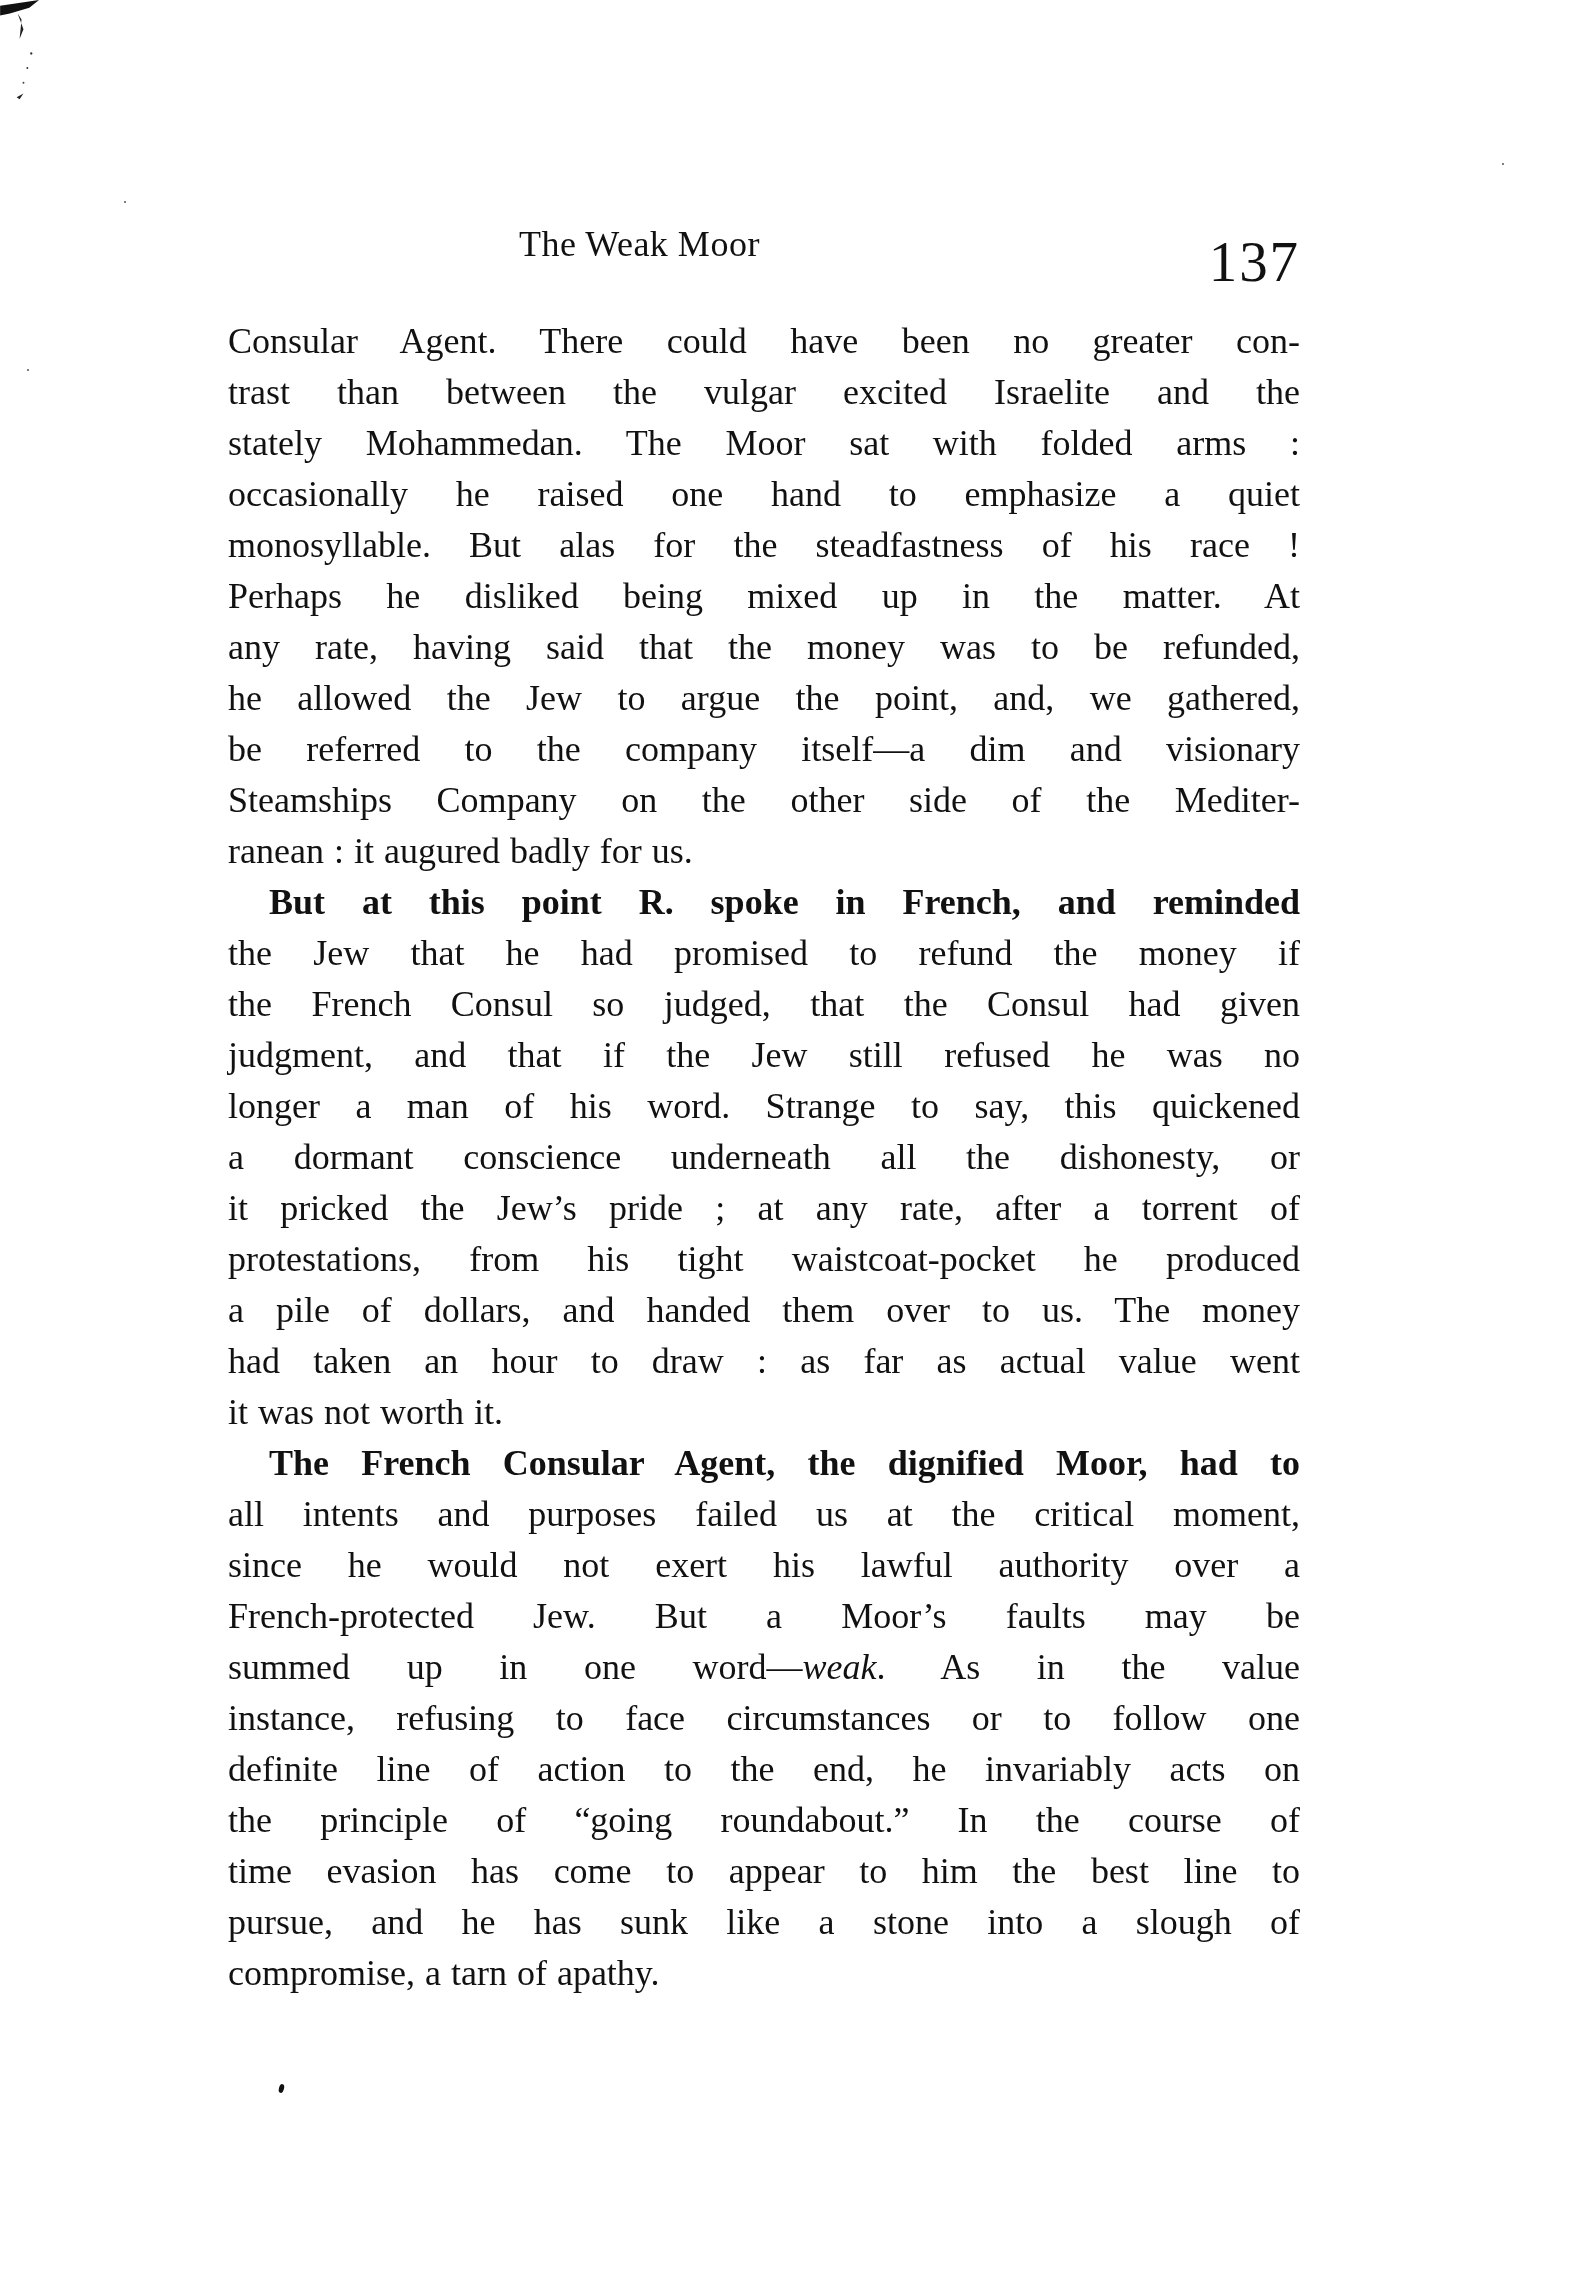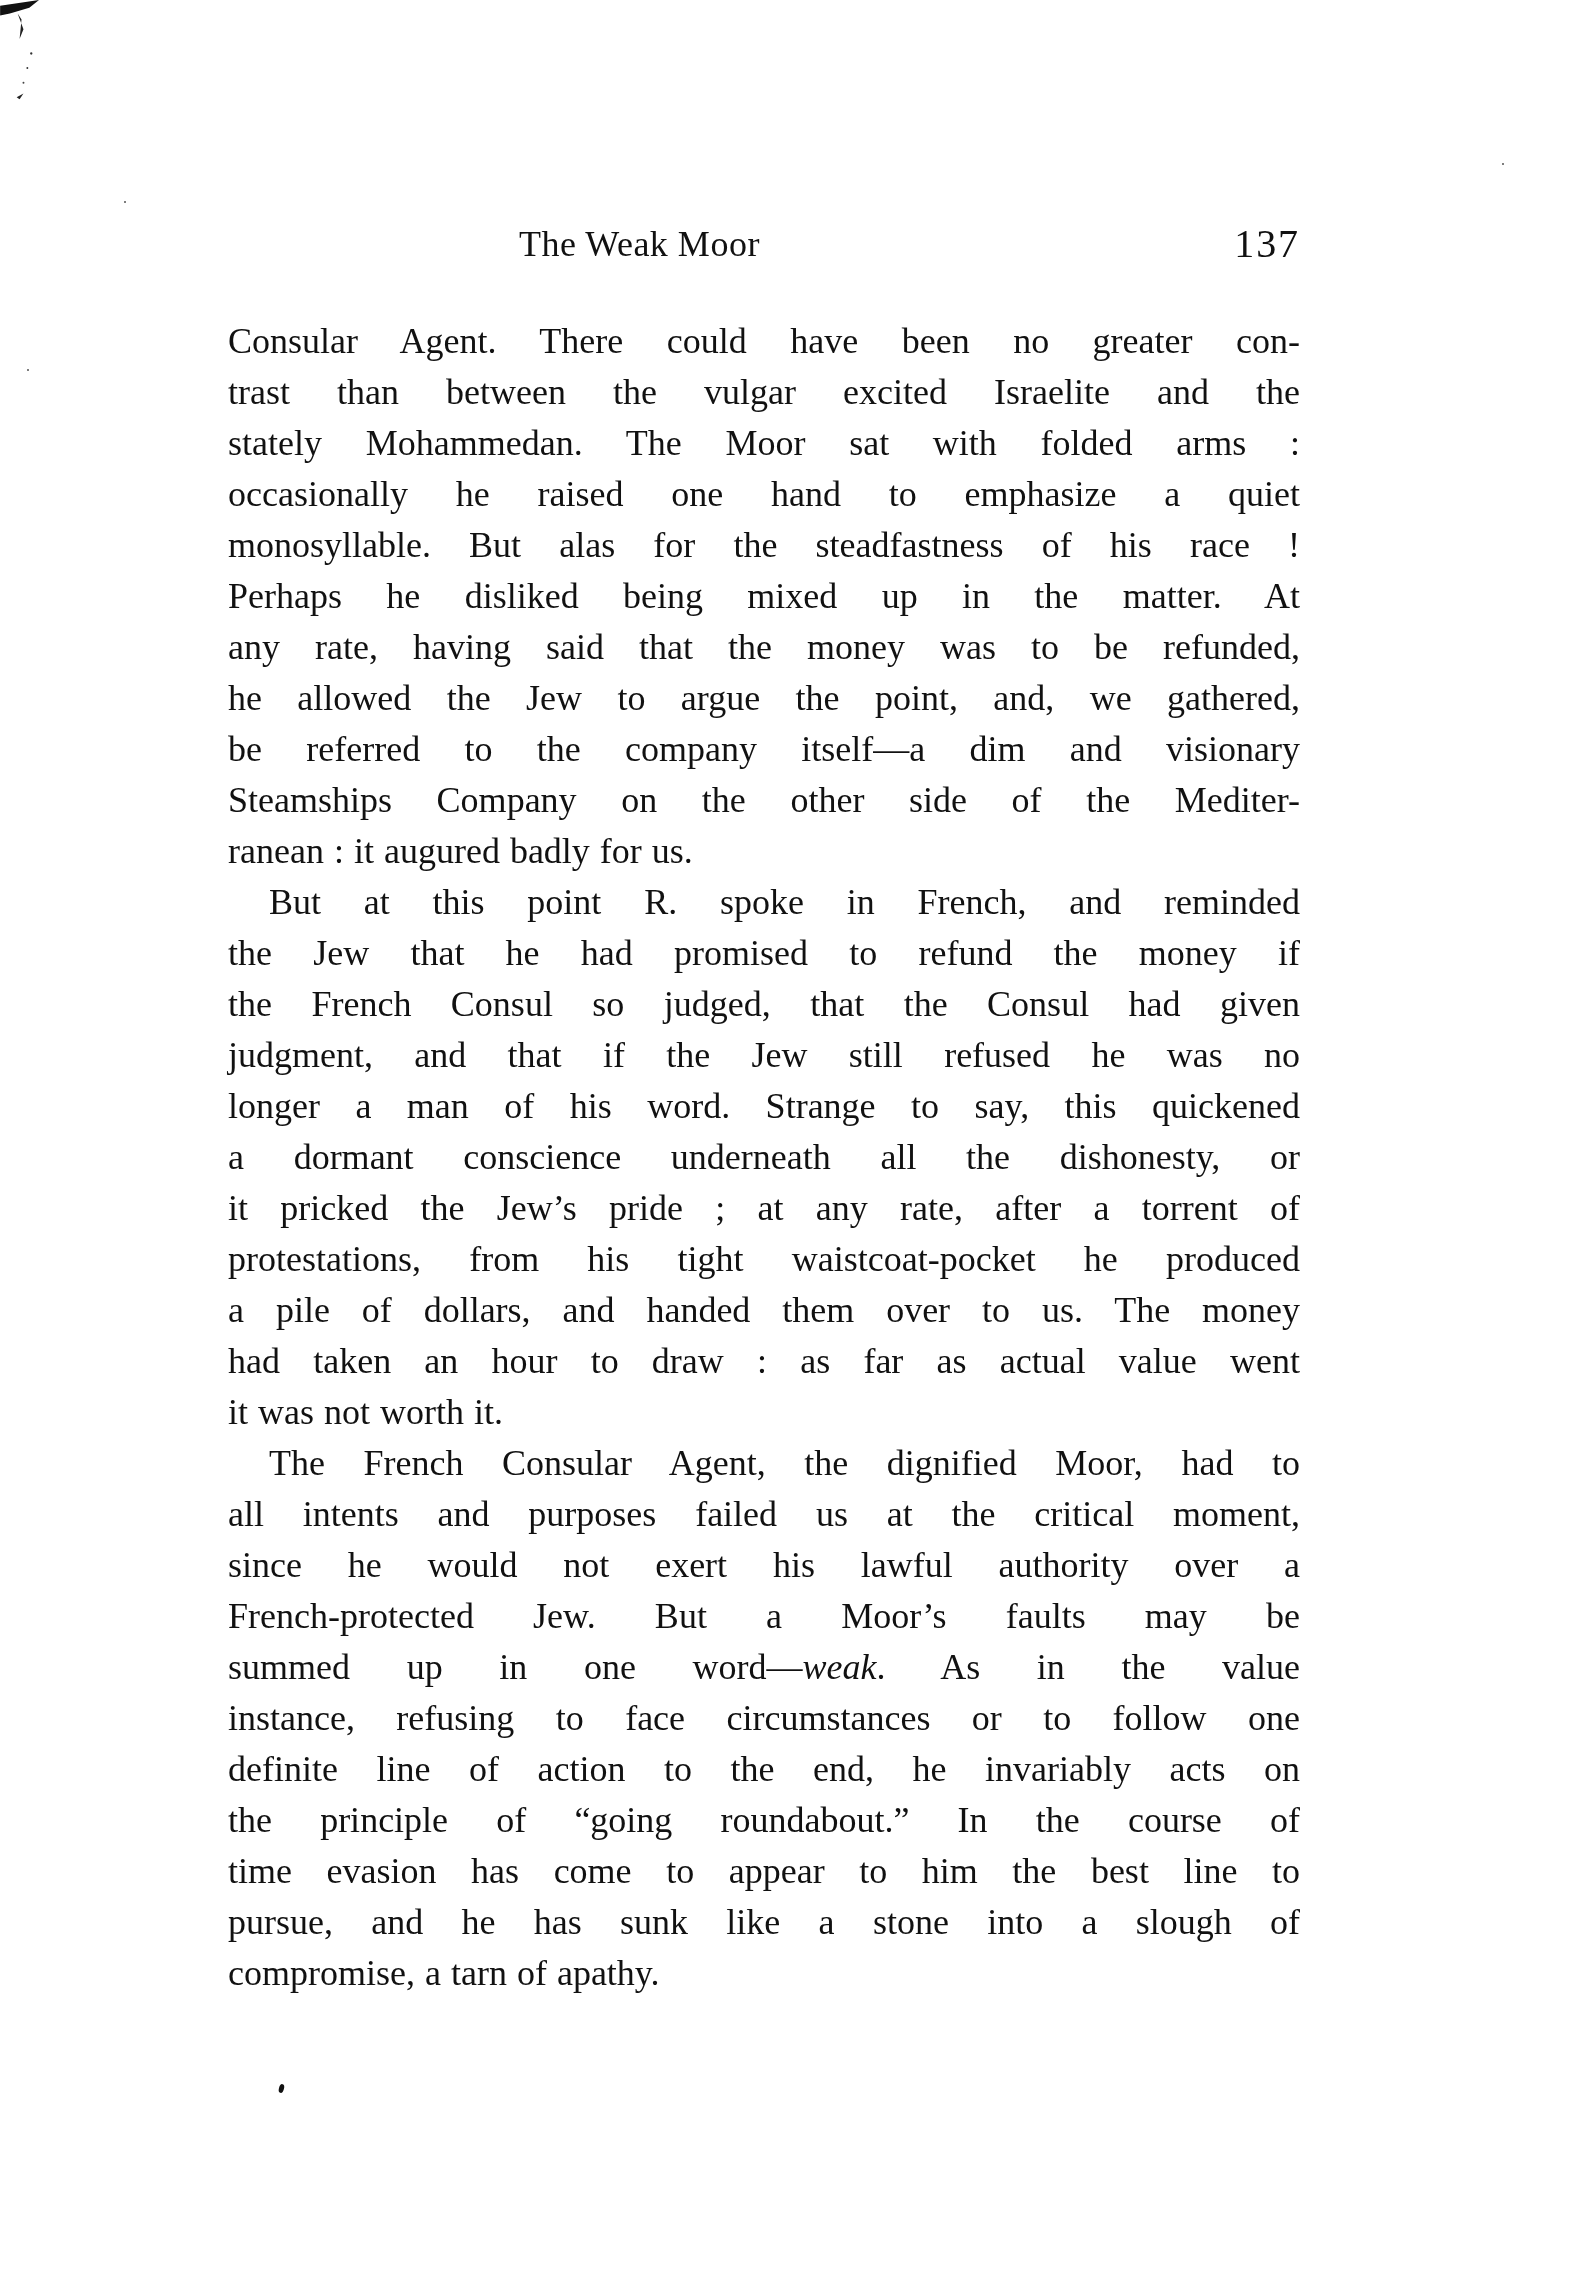--- a/index.html
+++ b/index.html
@@ -2,28 +2,28 @@
 <html><head>
 <meta charset="utf-8">
 <style>
   html, body { margin: 0; padding: 0; background: #ffffff; }
   body { width: 1591px; height: 2294px; position: relative; overflow: hidden;
          font-family: "Liberation Serif", "DejaVu Serif", serif; color: #111111; }
   .scan-mark { position: absolute; left: 0; top: 0; width: 45px; height: 107px; }
   .running-head { position: absolute; top: 215px; left: 228px; width: 1072px; height: 58px; }
   .running-title { position: absolute; left: 291px; width: 388px; top: 0;
                    font-size: 36px; line-height: 58px; letter-spacing: 0.5px; }
-  .page-number { position: absolute; right: 0; top: 0; font-size: 40px; line-height: 58px;
+  .page-number { position: absolute; right: 0; top: 18px; font-size: 57px; line-height: 58px;
                  letter-spacing: 1.9px; }
   .body-text { position: absolute; left: 228px; top: 316px; width: 1072px; }
   .para { margin: 0; font-size: 36px; line-height: 51px; text-align: justify;
           text-align-last: left; hyphens: manual; word-spacing: 1px; }
   .line { display: block; text-align: justify; text-align-last: justify; white-space: nowrap; }
   .line.last { text-align-last: left; }
-  .para .line:first-child.indented { padding-left: 41px; }
+  .para .line:first-child.indented { padding-left: 41px; font-weight: bold; }
   em { font-style: italic; }
   .stray-dot { position: absolute; left: 279px; top: 2084px; width: 4.9px; height: 8.7px;
                background: #111; border-radius: 50%; transform: rotate(15deg); }
   .speck { position: absolute; background: #555; border-radius: 50%; }
 </style>
 </head>
 <body>
 
 <svg class="scan-mark" viewBox="0 0 46 110">
   <path d="M0 6 L40 0 L30 8 L10 14 L0 16 Z" fill="#111"></path>

